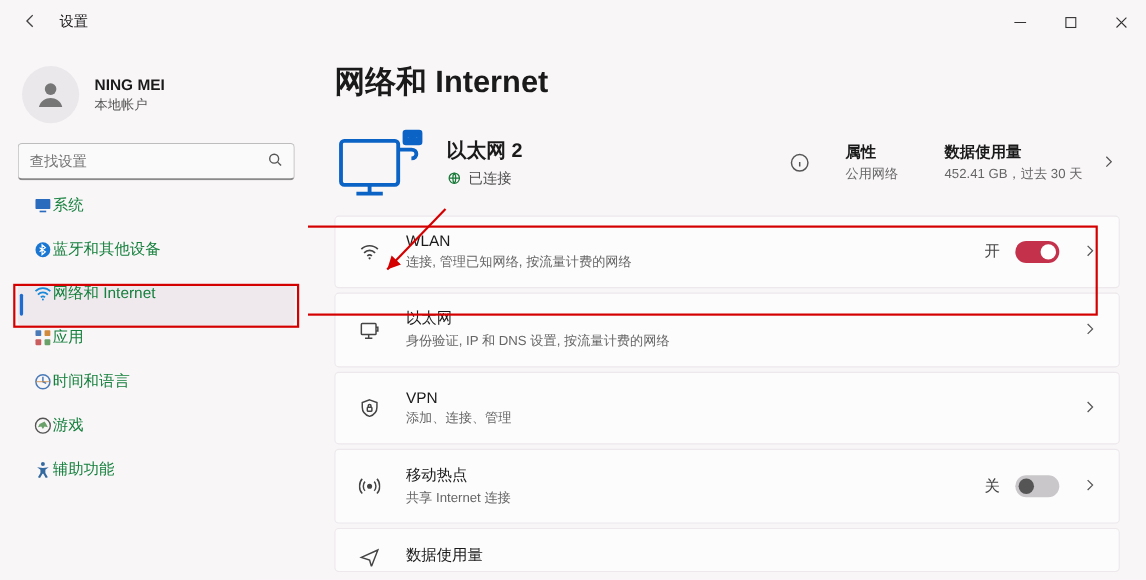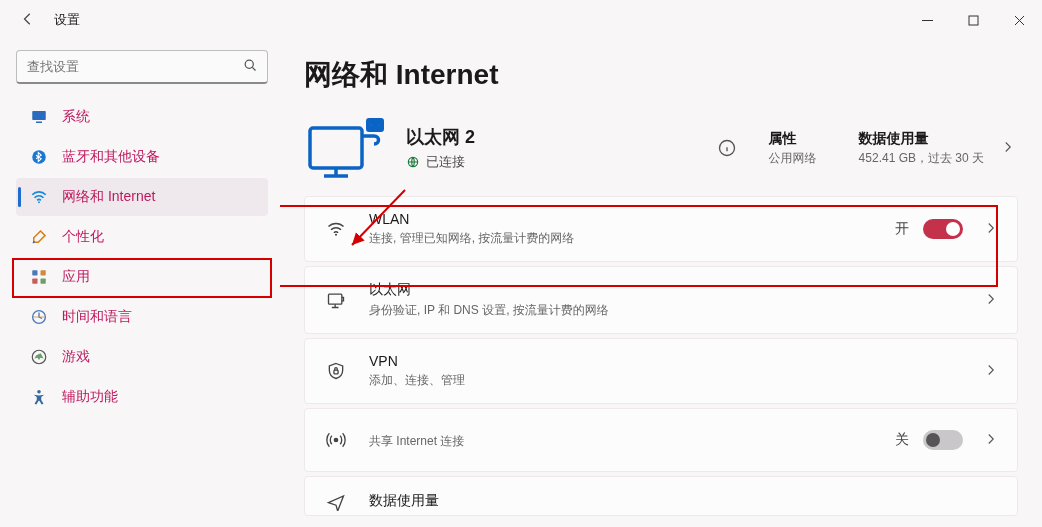--- a/index.html
+++ b/index.html
@@ -45,24 +45,24 @@
     height:34px; padding:0 8px 0 10px; margin-bottom:14px;
   }
   .search-wrap input {
     flex:1; border:none; outline:none; background:transparent;
     font-size:13px; color:#1d4ed8;
   }
   .search-wrap .sicon { color:#555; width:18px; text-align:center;}
 
   .nav { list-style:none; }
   .nav li {
-    display:flex; align-items:center; gap:14px;
+    display:flex; align-items:flex-start; 
     height:38px; padding:0 10px 0 14px;
     border-radius:4px; position:relative; cursor:pointer;
-    font-size:14px; color:#be185d; margin-bottom:2px;
+    font-size:14px; color:#15803d; margin-bottom:2px;
   }
   .nav li .nicon { width:18px; height:18px; display:flex; align-items:center; justify-content:center;}
   .nav li.selected { background:#efe9ee; }
   .nav li.selected::before {
     content:""; position:absolute; left:2px; top:9px; bottom:9px;
     width:3px; background:#1f6cd0; border-radius:3px;
   }
   .nav-highlight {
     position:absolute; border:2px solid #d40000; pointer-events:none;
     left:12px; width:260px;
@@ -143,20 +143,32 @@
       <svg viewBox="0 0 11 11">
           <path d="M1 1 L10 10 M10 1 L1 10" stroke="currentColor" stroke-width="1"></path>
         </svg>
     </div>
   </div>
 </div>
 
 <div class="content">
 
   <div class="sidebar" style="position:relative;">
+    <div class="user-block">
+      <div class="avatar-circle">
+        <svg viewBox="0 0 24 24" fill="currentColor">
+            <circle cx="12" cy="8" r="4.2"></circle>
+            <path d="M3.5 21c1-4.4 5-6.6 8.5-6.6s7.5 2.2 8.5 6.6z"></path>
+          </svg>
+      </div>
+      <div>
+        <div class="user-name">NING MEI</div>
+        <div class="user-sub">本地帐户</div>
+      </div>
+    </div>
 
     <div class="search-wrap">
       <input type="text" placeholder="查找设置" style="">
       <span class="sicon">
         <svg width="15" height="15" viewBox="0 0 24 24" fill="none" stroke="currentColor" stroke-width="2">
             <circle cx="10" cy="10" r="6.5"></circle>
             <path d="M20 20l-5-5"></path>
           </svg>
       </span>
     </div>
@@ -183,29 +195,20 @@
       <li class="selected">
         <span class="nicon">
             <svg viewBox="0 0 24 24" fill="none" stroke="#1888d8" stroke-width="2.2">
               <path d="M3 9c5-5 13-5 18 0"></path>
               <path d="M6 13c3.5-3.5 8.5-3.5 12 0"></path>
               <path d="M9.5 16.5c1.5-1.5 3.5-1.5 5 0"></path>
               <circle cx="12" cy="19" r="1.2" fill="#1888d8" stroke="none"></circle>
             </svg>
           </span>
         <span>网络和 Internet</span>
-      </li>
-      <li>
-        <span class="nicon">
-            <svg viewBox="0 0 24 24" fill="none" stroke="#d97b0d" stroke-width="2">
-              <path d="M14 4l6 6-9 9H5v-6z"></path>
-              <path d="M4 20l2-2" stroke="#2a6bbd"></path>
-            </svg>
-          </span>
-        <span>个性化</span>
       </li>
       <li>
         <span class="nicon">
             <svg viewBox="0 0 24 24" fill="#4a7bb8">
               <rect x="3" y="3" width="7" height="7" rx="1"></rect>
               <rect x="14" y="3" width="7" height="7" rx="1" fill="#d08b3f"></rect>
               <rect x="3" y="14" width="7" height="7" rx="1" fill="#c95c5c"></rect>
               <rect x="14" y="14" width="7" height="7" rx="1" fill="#6aa06a"></rect>
             </svg>
           </span>
@@ -375,20 +378,21 @@
 
       <div class="card">
         <span class="cicon">
           <svg viewBox="0 0 24 24" fill="none" stroke="currentColor" stroke-width="1.6">
               <circle cx="12" cy="12" r="2" fill="currentColor"></circle>
               <path d="M7 17c-2.5-2.5-2.5-7.5 0-10M17 17c2.5-2.5 2.5-7.5 0-10"></path>
               <path d="M4 20c-4-4-4-12 0-16M20 20c4-4 4-12 0-16"></path>
             </svg>
         </span>
         <div class="ctext">
+          <div class="ct-title">移动热点</div>
           <div class="ct-sub">共享 Internet 连接</div>
         </div>
         <div class="right">
           <span>关</span>
           <span class="toggle"></span>
           <span class="chev-r">
             <svg width="12" height="12" viewBox="0 0 16 16" fill="none" stroke="currentColor" stroke-width="1.5">
                 <path d="M5 2l6 6-6 6"></path>
               </svg>
           </span>

